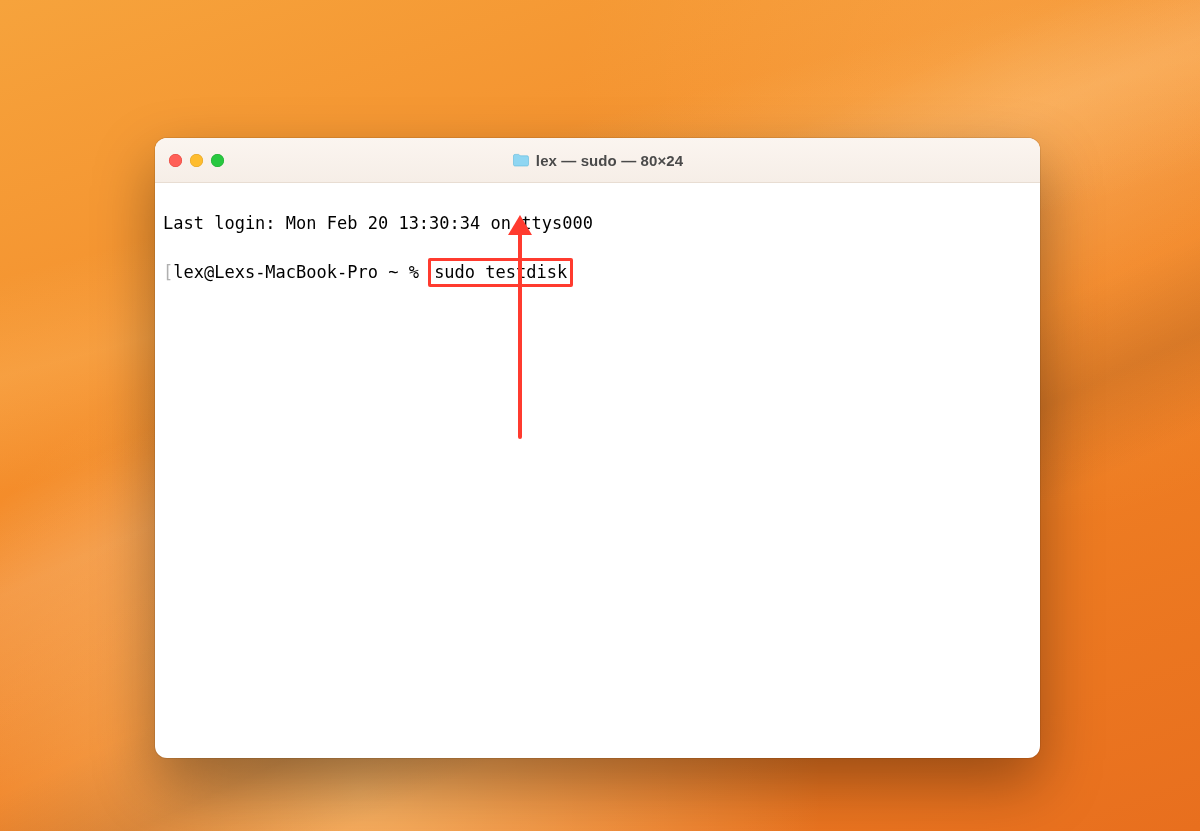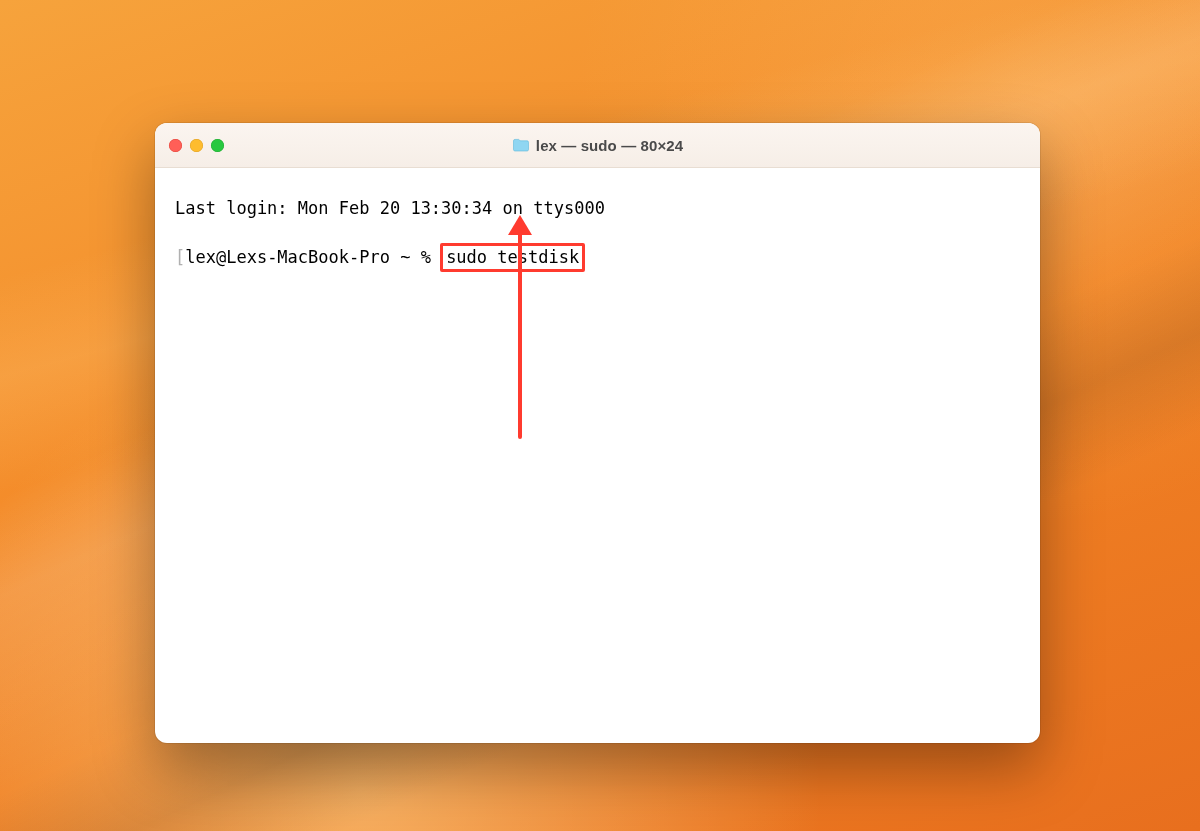--- a/index.html
+++ b/index.html
@@ -40,21 +40,21 @@
   .desktop::after {
     background: linear-gradient(-15deg,
       rgba(0,0,0,0) 55%,
       rgba(255,200,120,0.25) 62%,
       rgba(0,0,0,0) 68%);
   }
 
   .window {
     position: absolute;
     left: 155px;
-    top: 123px;
+    top: 138px;
     width: 885px;
     height: 620px;
     background: #ffffff;
     border-radius: 12px;
     box-shadow: 0 25px 60px rgba(0,0,0,0.35), 0 0 0 1px rgba(0,0,0,0.08);
     overflow: hidden;
     z-index: 10;
   }
 
   .titlebar {
@@ -104,21 +104,20 @@
     padding: 6px 0 8px 8px;
     font-family: "SF Mono", "Menlo", "Consolas", monospace;
     font-size: 17px;
     line-height: 1.35;
     color: #000;
     white-space: pre;
     position: relative;
     height: calc(100% - 44px);
     box-sizing: border-box;
     cursor: text;
-    margin-left: 12px;
   }
 
   .terminal-line {
     display: block;
   }
   .bracket { color: #b0b0b0; }
 
   .highlight-box {
     display: inline-block;
     border: 3px solid #ff3b2f;

